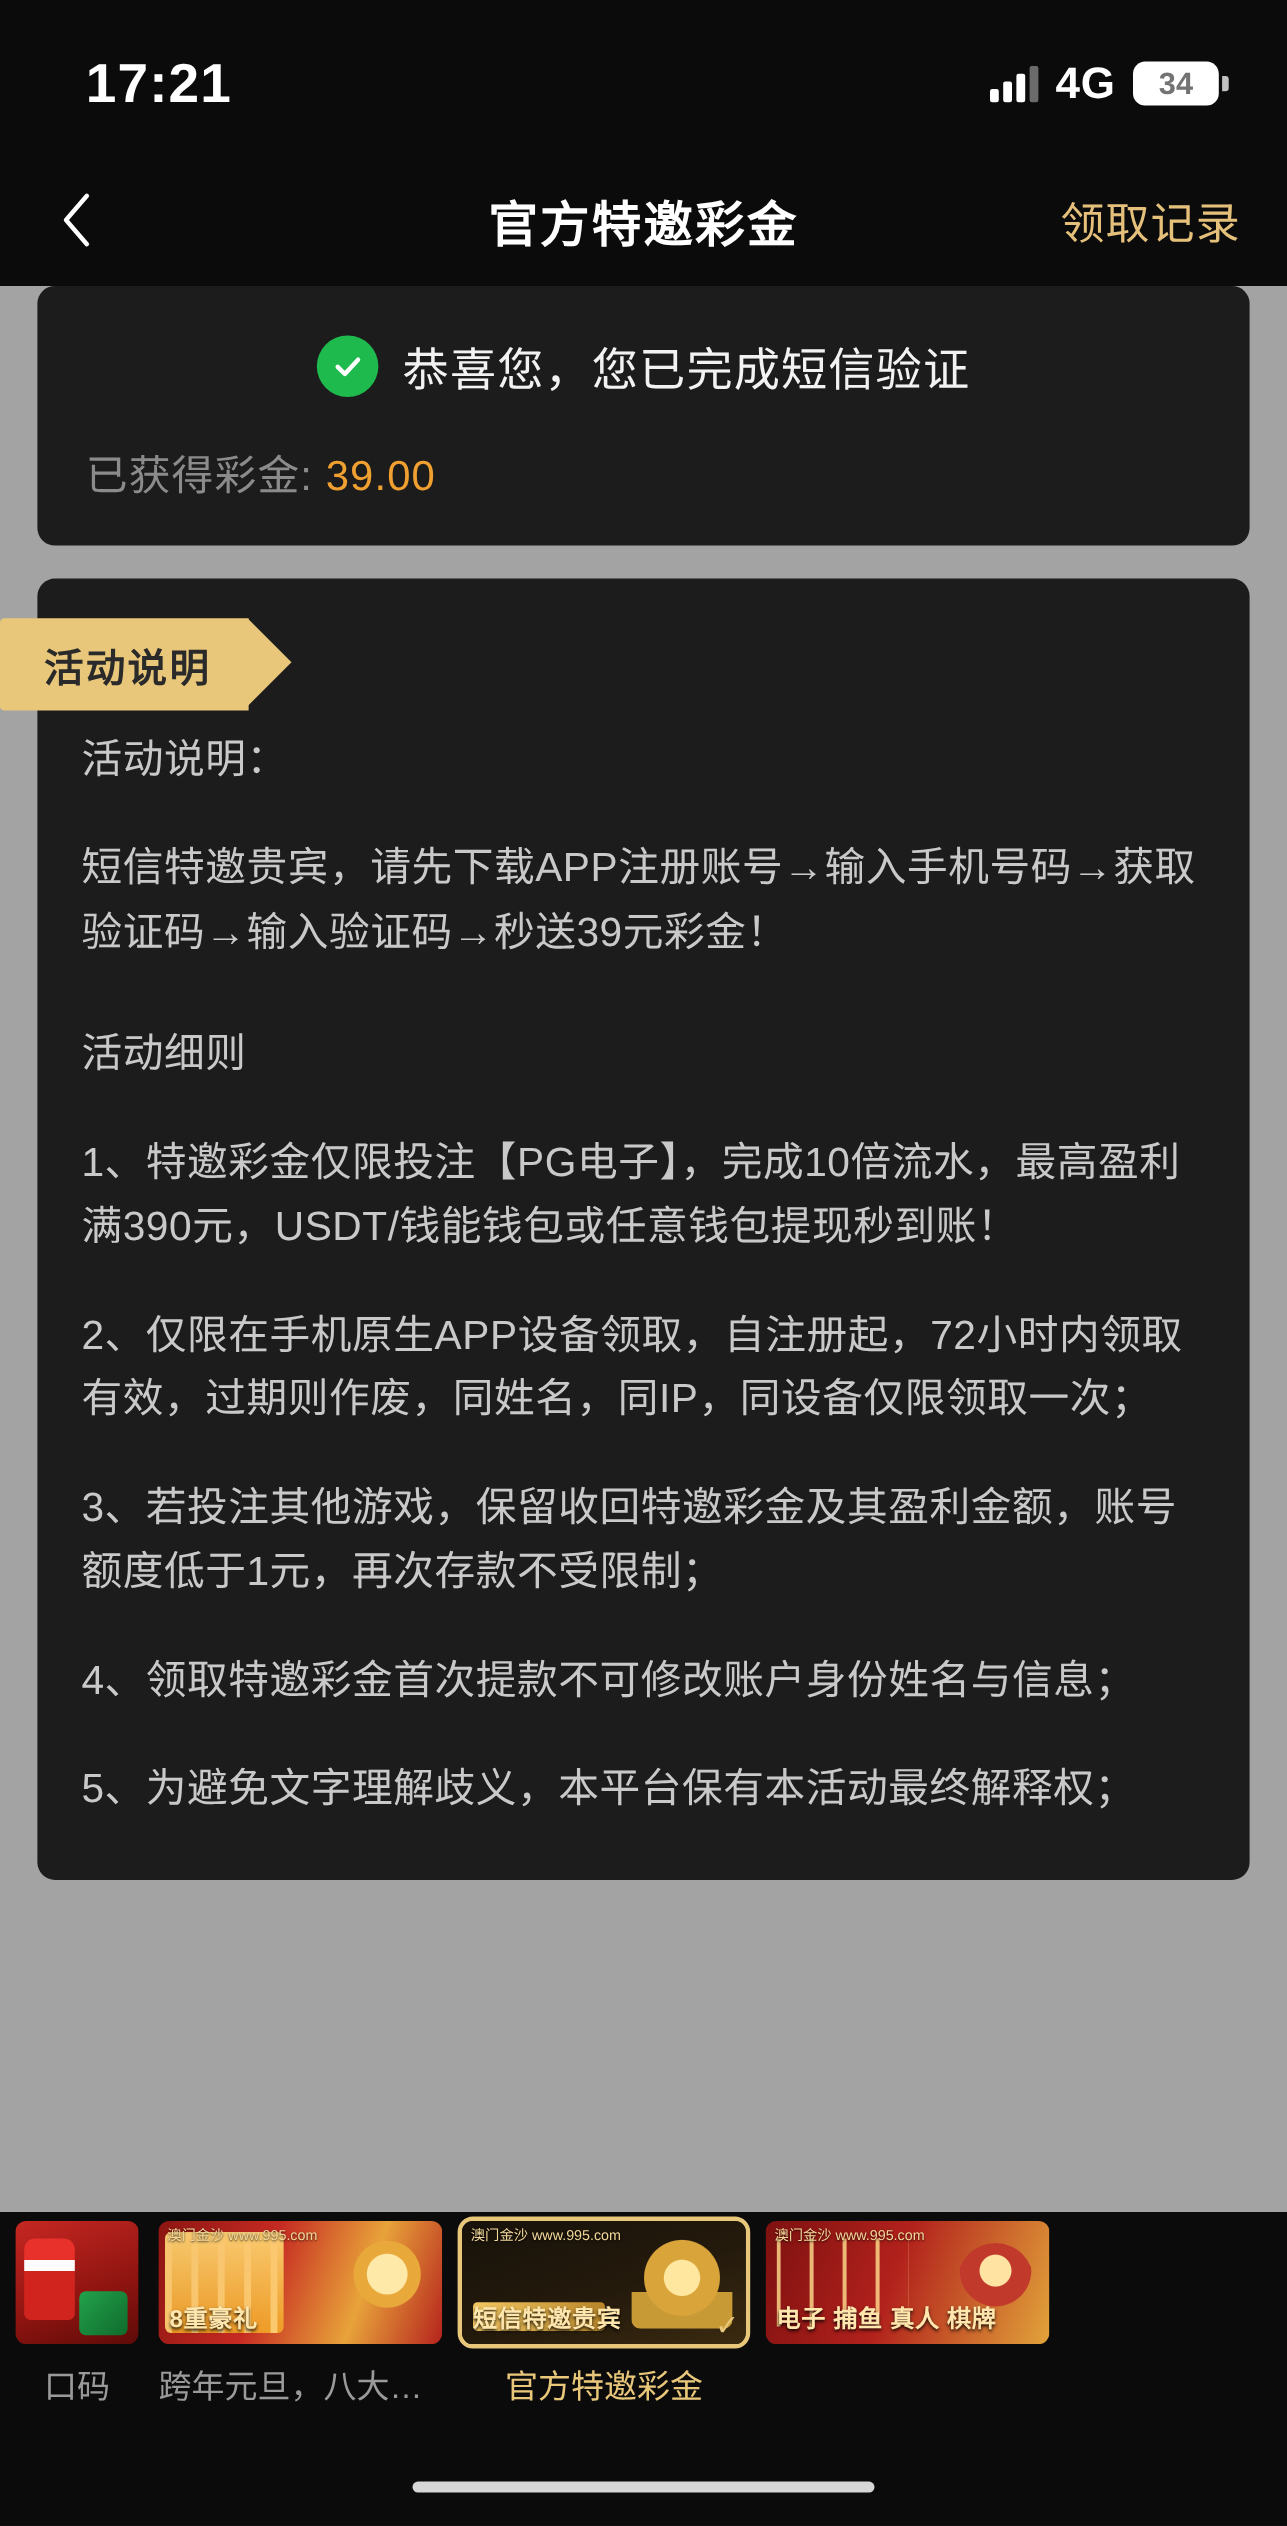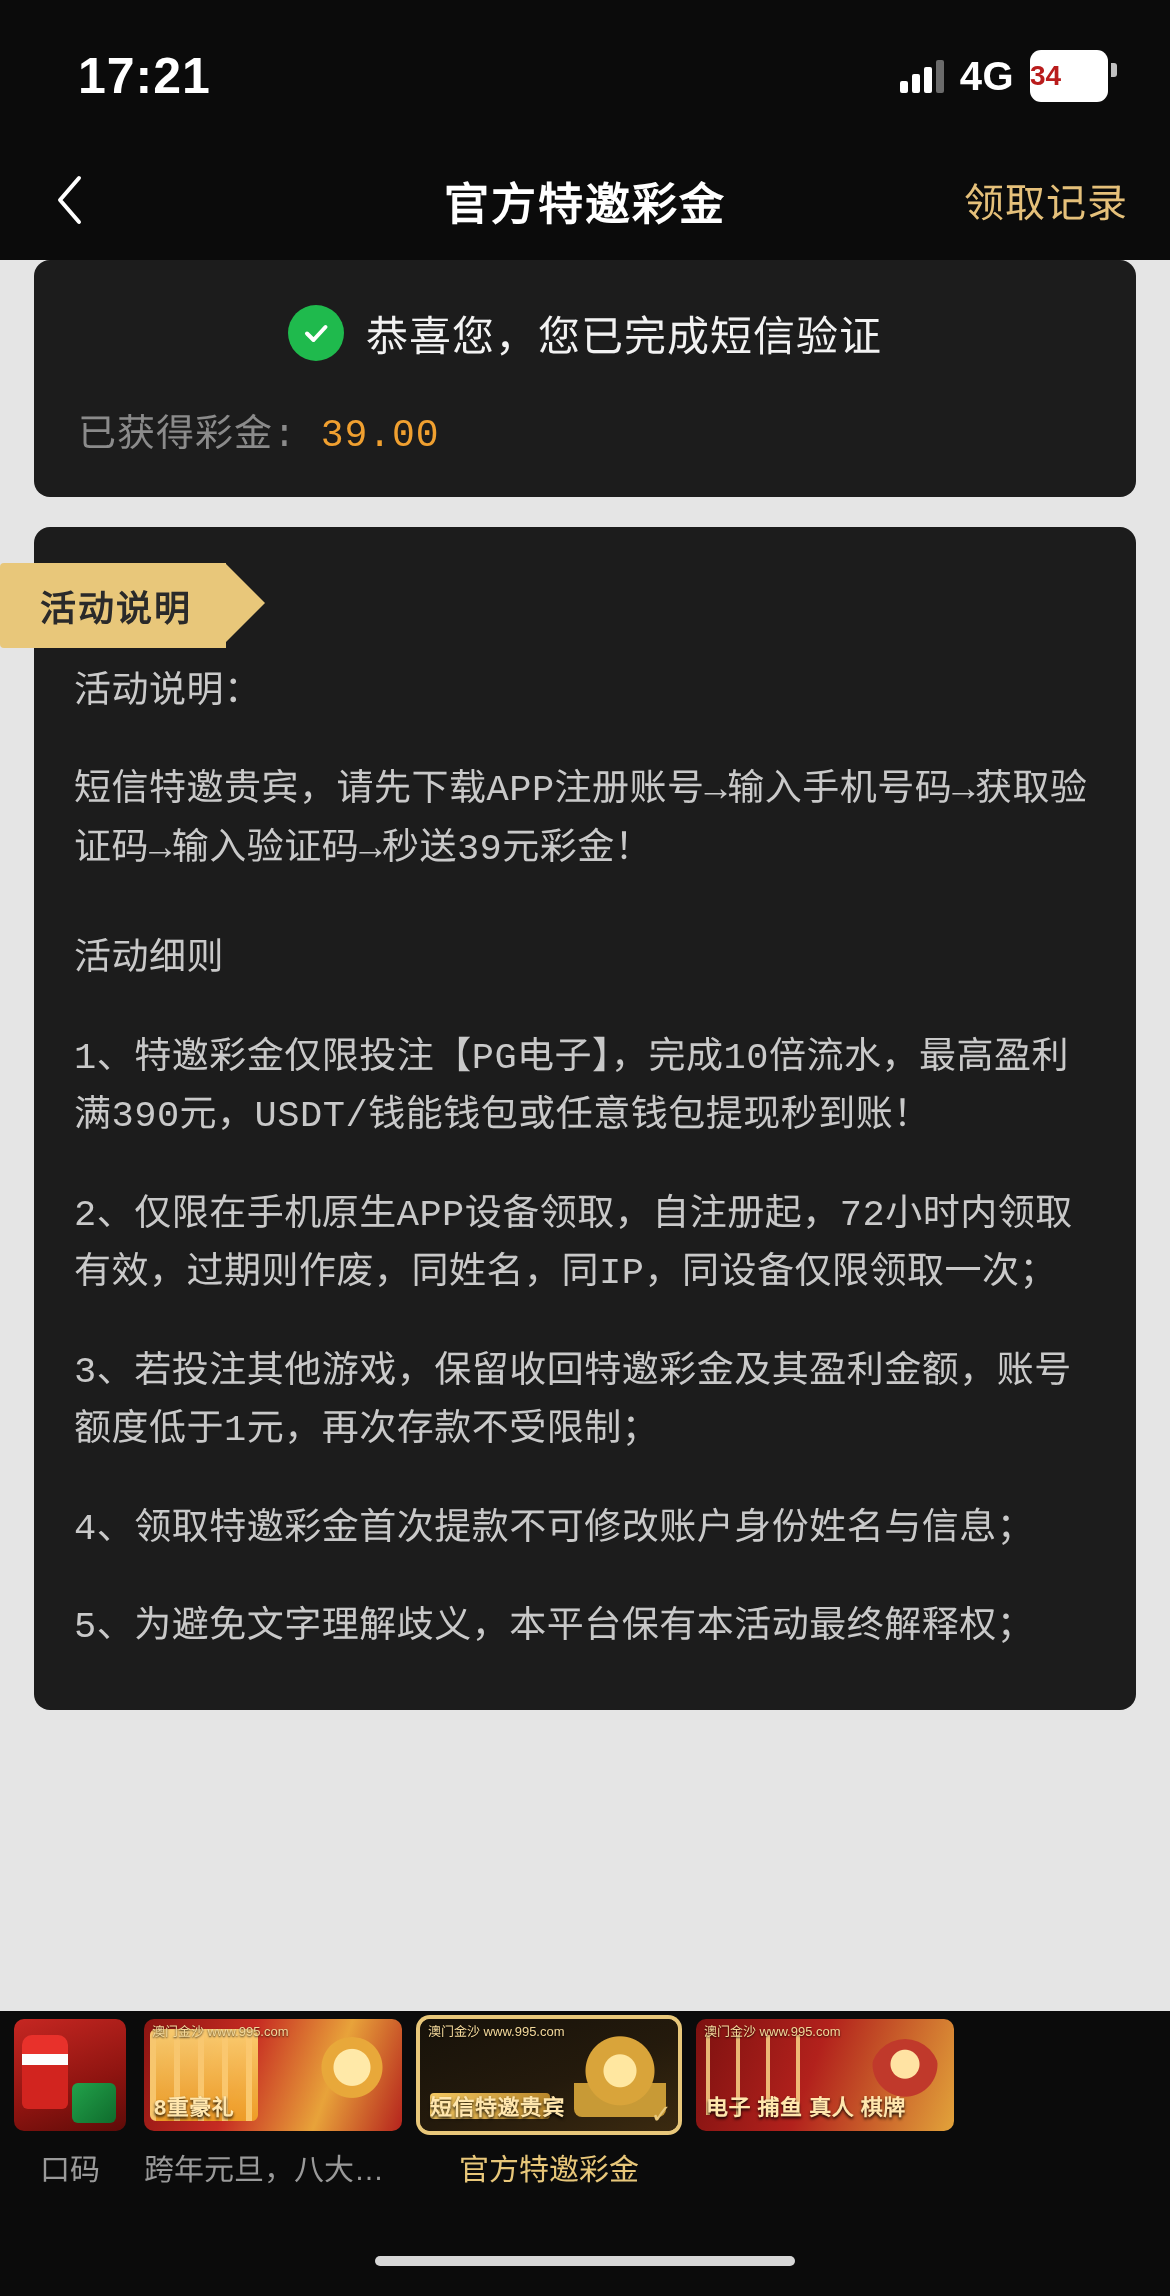--- a/index.html
+++ b/index.html
@@ -49,27 +49,27 @@
     height: 34px;
   }
   .signal-bars i { display: block; width: 8px; background: #fff; border-radius: 2px; }
   .signal-bars i:nth-child(1) { height: 12px; }
   .signal-bars i:nth-child(2) { height: 19px; }
   .signal-bars i:nth-child(3) { height: 26px; }
   .signal-bars i:nth-child(4) { height: 33px; background: #6b6b6b; }
   .net-label { font-size: 40px; font-weight: bold; letter-spacing: 0.5px; }
   .battery {
     position: relative;
-    width: 78px; height: 52px;
+    width: 78px; height: 40px;
     background: #fff;
     border-radius: 11px;
-    color: #b91c1c;
+    color: #737373;
     font-size: 28px;
     font-weight: bold;
-    display: flex; align-items: center; 
+    display: flex; align-items: center; justify-content: center;
   }
   .battery::after {
     content: "";
     position: absolute;
     right: -9px; top: 13px;
     width: 6px; height: 14px;
     background: #fff;
     border-radius: 0 3px 3px 0;
     opacity: .75;
   }
@@ -103,24 +103,23 @@
     margin-left: auto;
     color: #e5c07a;
     font-size: 40px;
     letter-spacing: 1px;
     padding-right: 8px;
   }
 
   
   .content {
     flex: 1 1 auto;
-    background: #e5e5e5;
+    background: #a3a3a3;
     padding: 0 34px;
     overflow: hidden;
-    font-family: Liberation Mono, monospace;
   }
 
   .card {
     background: #1c1c1c;
     border-radius: 16px;
     margin-bottom: 30px;
   }
 
   
   .success-card { padding: 42px 40px 40px; }

